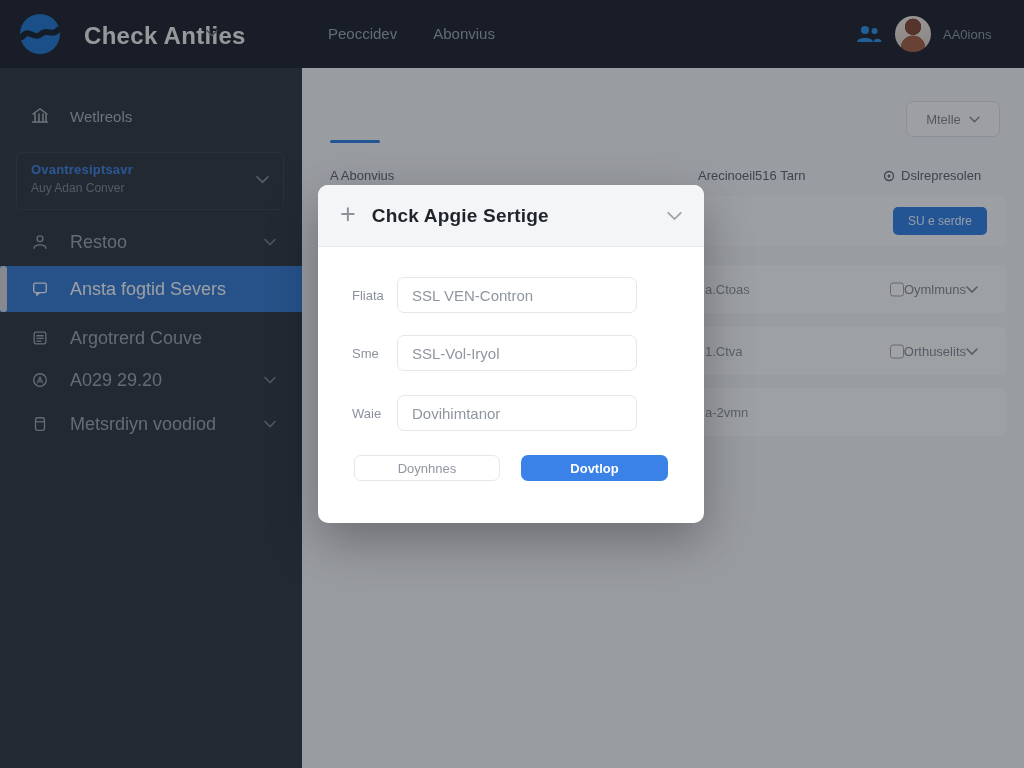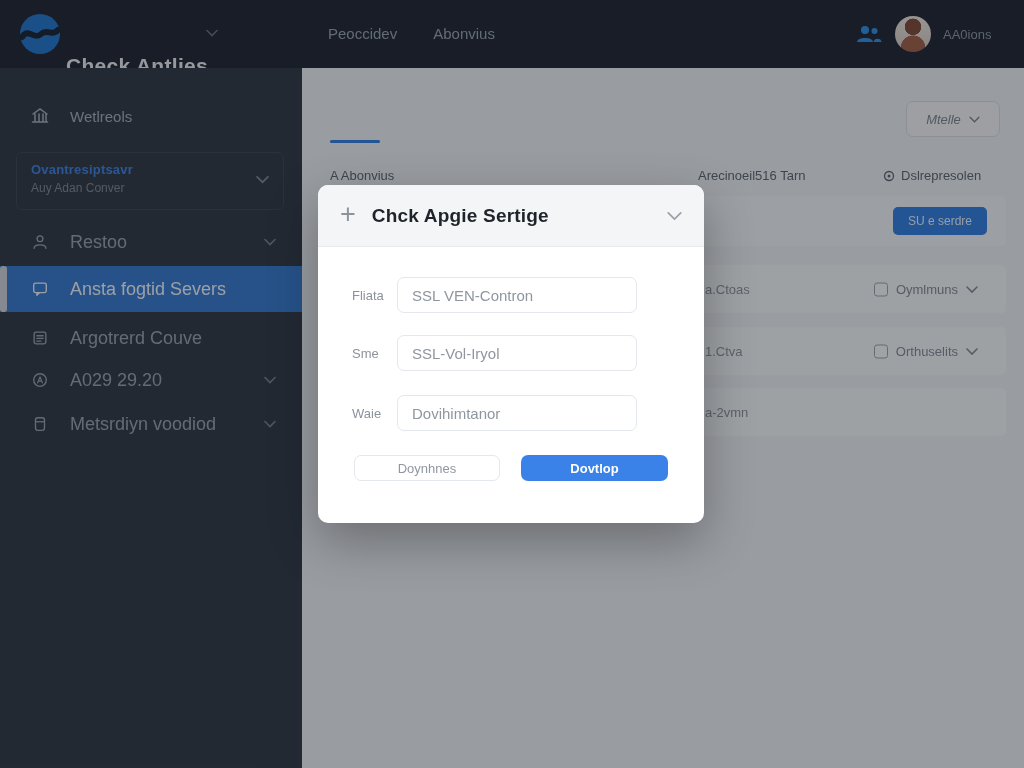--- a/index.html
+++ b/index.html
@@ -2,21 +2,21 @@
 <html><head>
 <meta charset="utf-8">
 <style>
   html,body{margin:0;padding:0;background:#000;}
   .stage{position:relative;width:1024px;height:768px;overflow:hidden;
          font-family:"Liberation Sans","DejaVu Sans",sans-serif;background:#eef1f5;}
 
   
   .topbar{position:absolute;left:0;top:0;width:1024px;height:68px;background:#1d2531;z-index:10;}
   .logo{position:absolute;left:20px;top:14px;width:40px;height:40px;}
-  .brand{position:absolute;left:66px;top:22px;font-size:21px;font-weight:bold;color:#e9ebee;letter-spacing:.3px;margin-top:32px;}
+  .brand{position:absolute;left:84px;top:22px;font-size:24px;font-weight:bold;color:#e9ebee;letter-spacing:.3px;}
   .brand-chev{position:absolute;left:206px;top:29px;color:#66707e;}
   .topnav{position:absolute;left:328px;top:25px;display:flex;gap:36px;}
   .topnav .navlink{color:#99a2ad;font-size:15px;cursor:pointer;}
   .top-users-icon{position:absolute;left:856px;top:23px;color:#2f8fe6;}
   .avatar{position:absolute;left:895px;top:16px;width:36px;height:36px;border-radius:50%;
           background:
             radial-gradient(circle at 50% 30%, #7e4a38 0 8px, rgba(0,0,0,0) 8.5px),
             radial-gradient(circle at 50% 88%, #a1604a 0 12px, rgba(0,0,0,0) 12.5px),
             linear-gradient(180deg,#ece5df,#d5cbc3);}
   .user-label{position:absolute;left:943px;top:27px;font-size:13px;color:#8e97a2;}
@@ -40,34 +40,34 @@
   
   .content{position:absolute;left:302px;top:68px;width:722px;height:700px;background:#eef1f5;}
   .title-row{position:absolute;left:28px;top:33px;display:flex;align-items:center;gap:12px;}
   .title-icon{width:24px;height:24px;background:#2b3038;border-radius:6px;color:#fff;font-size:11px;
               font-weight:bold;display:flex;align-items:center;justify-content:center;}
   .page-title{font-size:19px;font-weight:bold;color:#272c33;}
   .title-dot{color:#5a6068;font-weight:bold;}
   .title-underline{position:absolute;left:28px;top:72px;width:50px;height:3px;background:#2f7de0;border-radius:2px;}
   .more-btn{position:absolute;right:24px;top:33px;width:92px;height:34px;background:#f4f6f8;
             border:1px solid #d9dee4;border-radius:7px;color:#7d858f;font-size:13px;
-            display:flex;align-items:center;justify-content:center;gap:8px;cursor:pointer;font-style:italic;}
+            display:flex;align-items:center;justify-content:center;gap:8px;cursor:pointer;}
   .cols{position:absolute;top:100px;left:0;width:100%;height:18px;font-size:13px;color:#5c6570;}
   .col{position:absolute;display:flex;align-items:center;gap:6px;}
   .col.c1{left:28px;} .col.c2{left:396px;} .col.c3{left:581px;}
   .rowband{position:absolute;left:16px;width:688px;background:#f6f8fb;border-radius:5px;}
   .band0{top:128px;height:50px;background:#f3f5f9;}
   .band1{top:197px;height:48px;}
   .band2{top:259px;height:48px;}
   .band3{top:320px;height:48px;}
   .su-btn{position:absolute;left:575px;top:11px;width:94px;height:28px;background:#2f7de0;border:none;
           border-radius:5px;color:#e8f1fd;font-size:12px;cursor:pointer;}
   .row-text{position:absolute;left:387px;top:50%;transform:translateY(-50%);font-size:13px;color:#8b939d;}
   .row-opt{position:absolute;right:28px;top:50%;transform:translateY(-50%);display:flex;align-items:center;
-           gap:8px;color:#828a95;font-size:13px;cursor:pointer;padding-left:16px;}
+           gap:0;color:#828a95;font-size:13px;cursor:pointer;padding-left:16px;}
   .checkbox{width:14px;height:14px;border:1.5px solid #9aa2ac;border-radius:3px;box-sizing:border-box;background:rgba(255,255,255,.35);}
 
   
   .overlay{position:absolute;inset:0;background:rgba(15,18,24,0.38);z-index:40;}
   .modal{position:absolute;left:318px;top:185px;width:386px;height:338px;background:#fff;border-radius:10px;
          box-shadow:0 18px 50px rgba(0,0,0,.30);z-index:50;overflow:hidden;}
   .modal-head{height:62px;background:#f4f5f7;border-bottom:1px solid #e8eaed;display:flex;align-items:center;
               padding:0 22px;box-sizing:border-box;gap:16px;}
   .plus-icon{font-size:27px;font-weight:300;color:#8d939b;line-height:1;margin-top:-3px;}
   .modal-title{font-size:19px;font-weight:bold;color:#1f242b;letter-spacing:.2px;}

